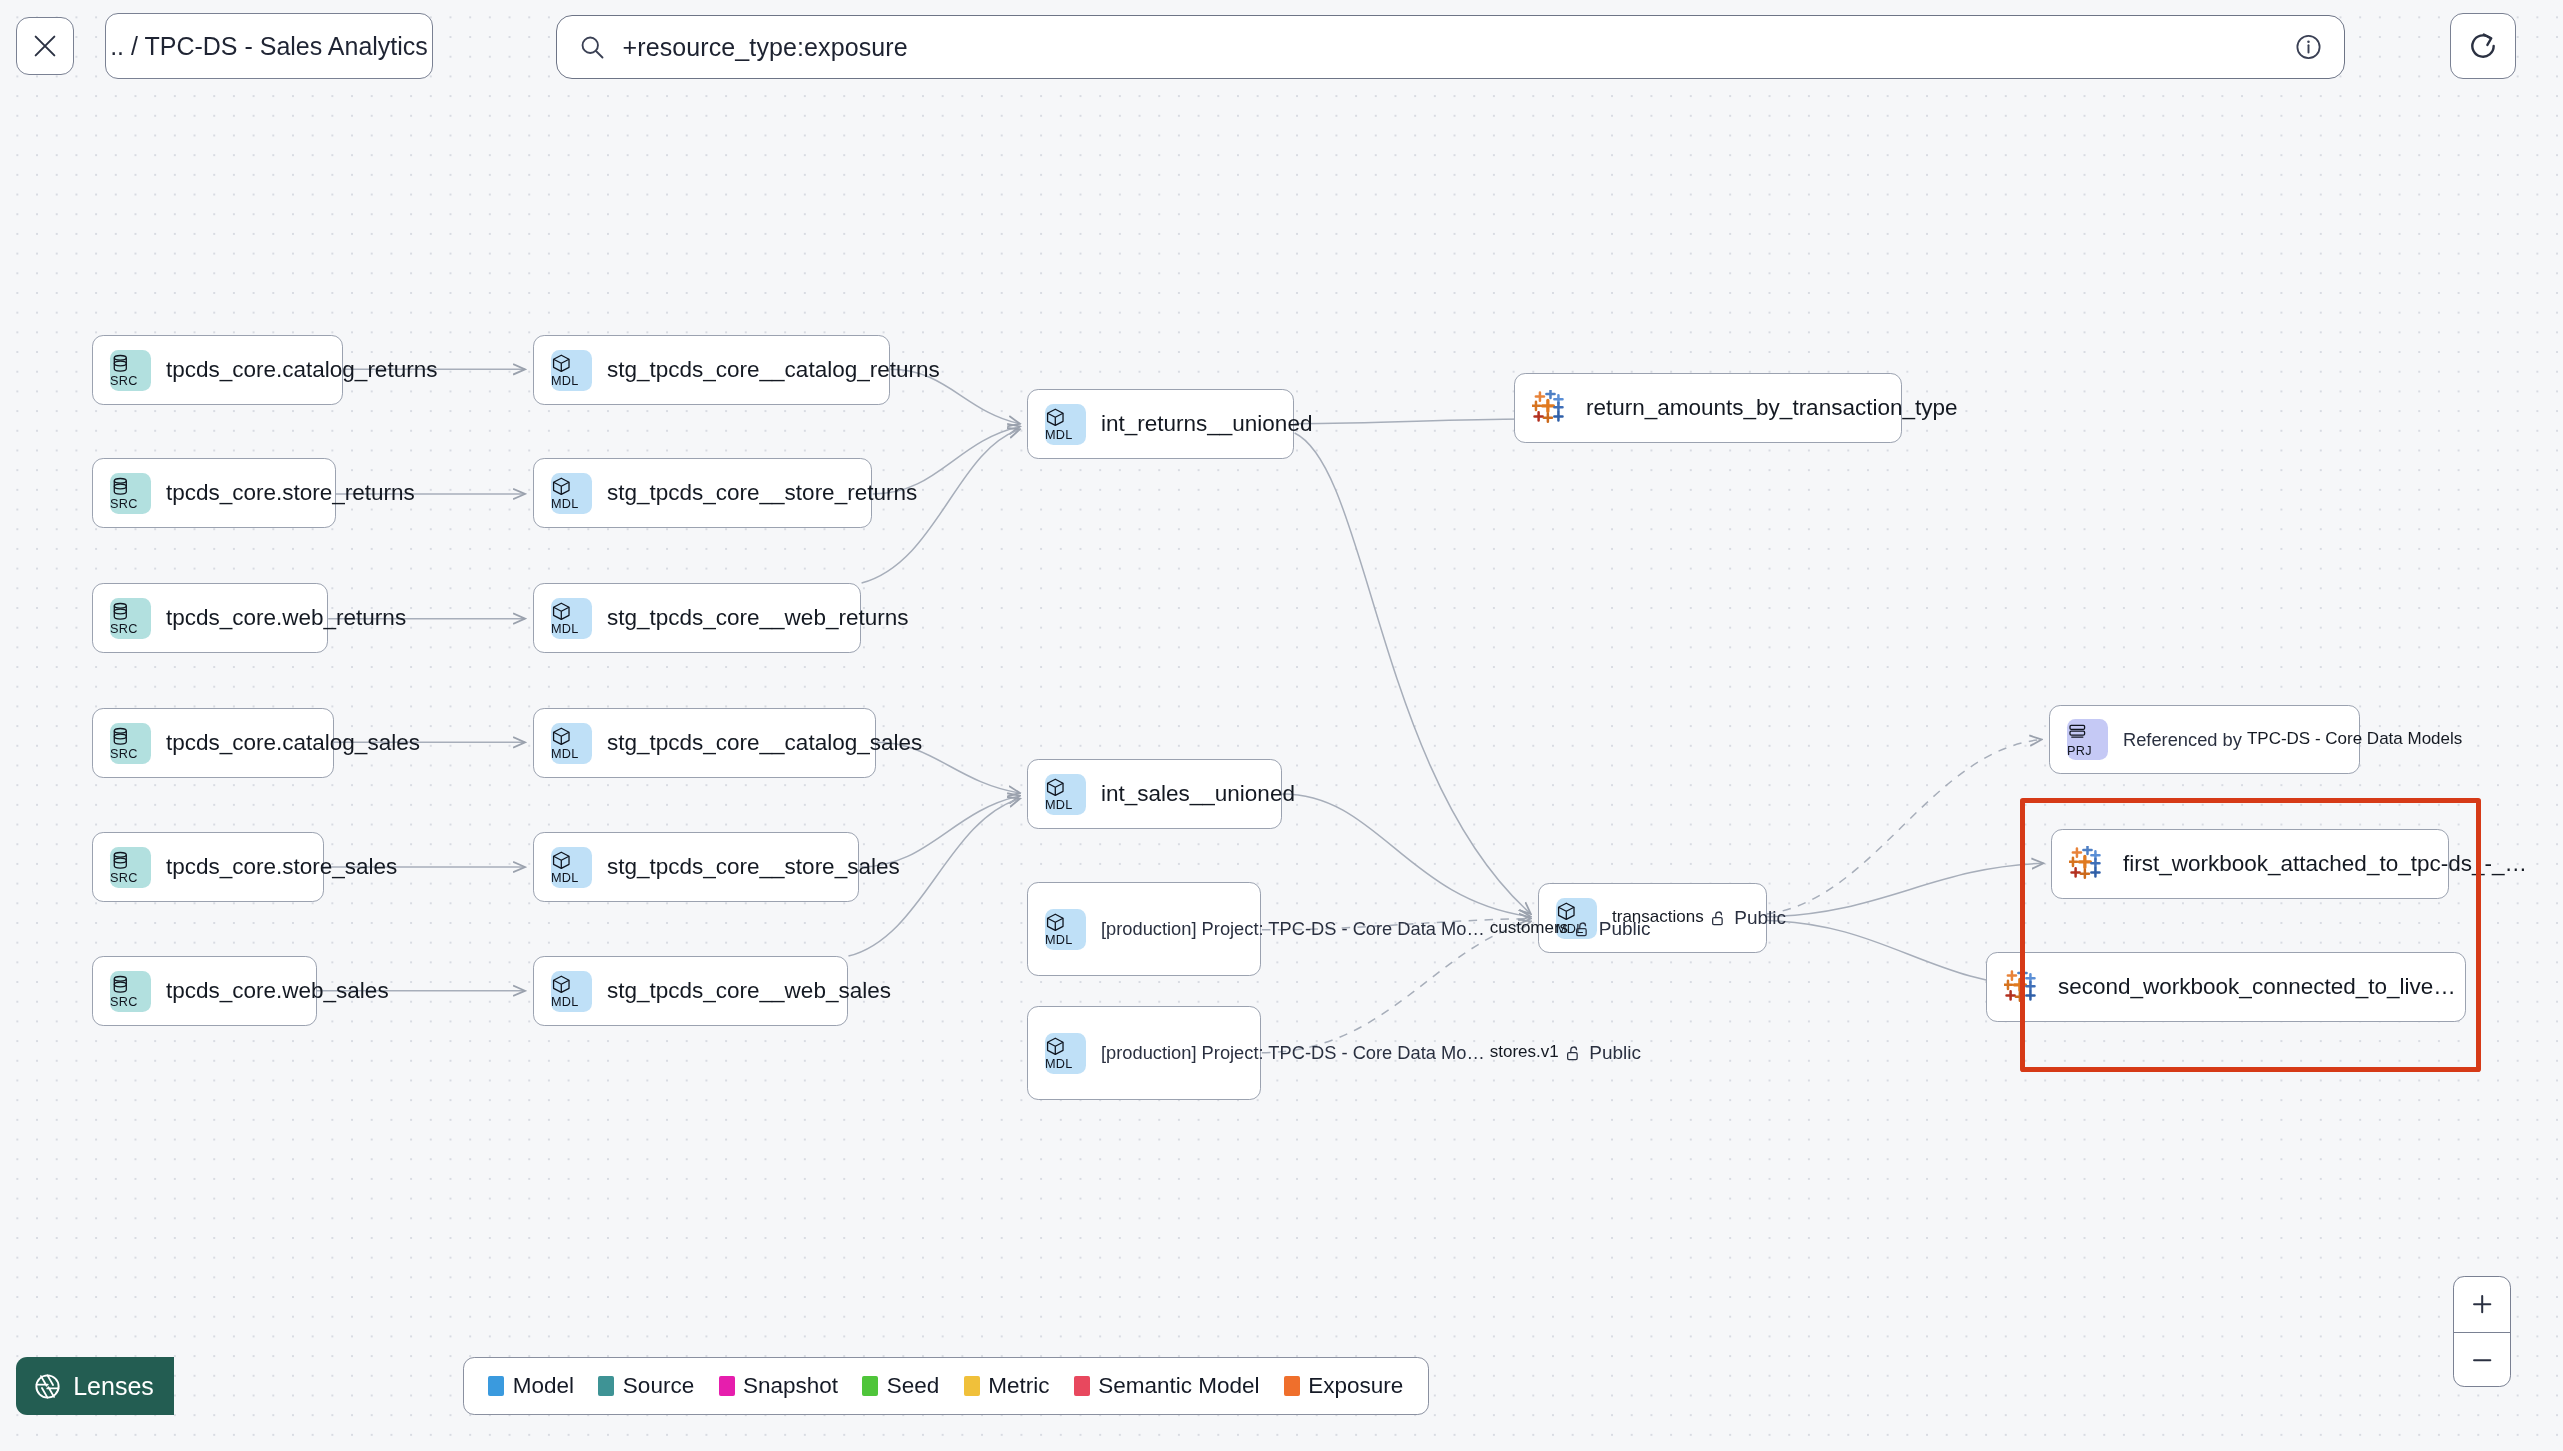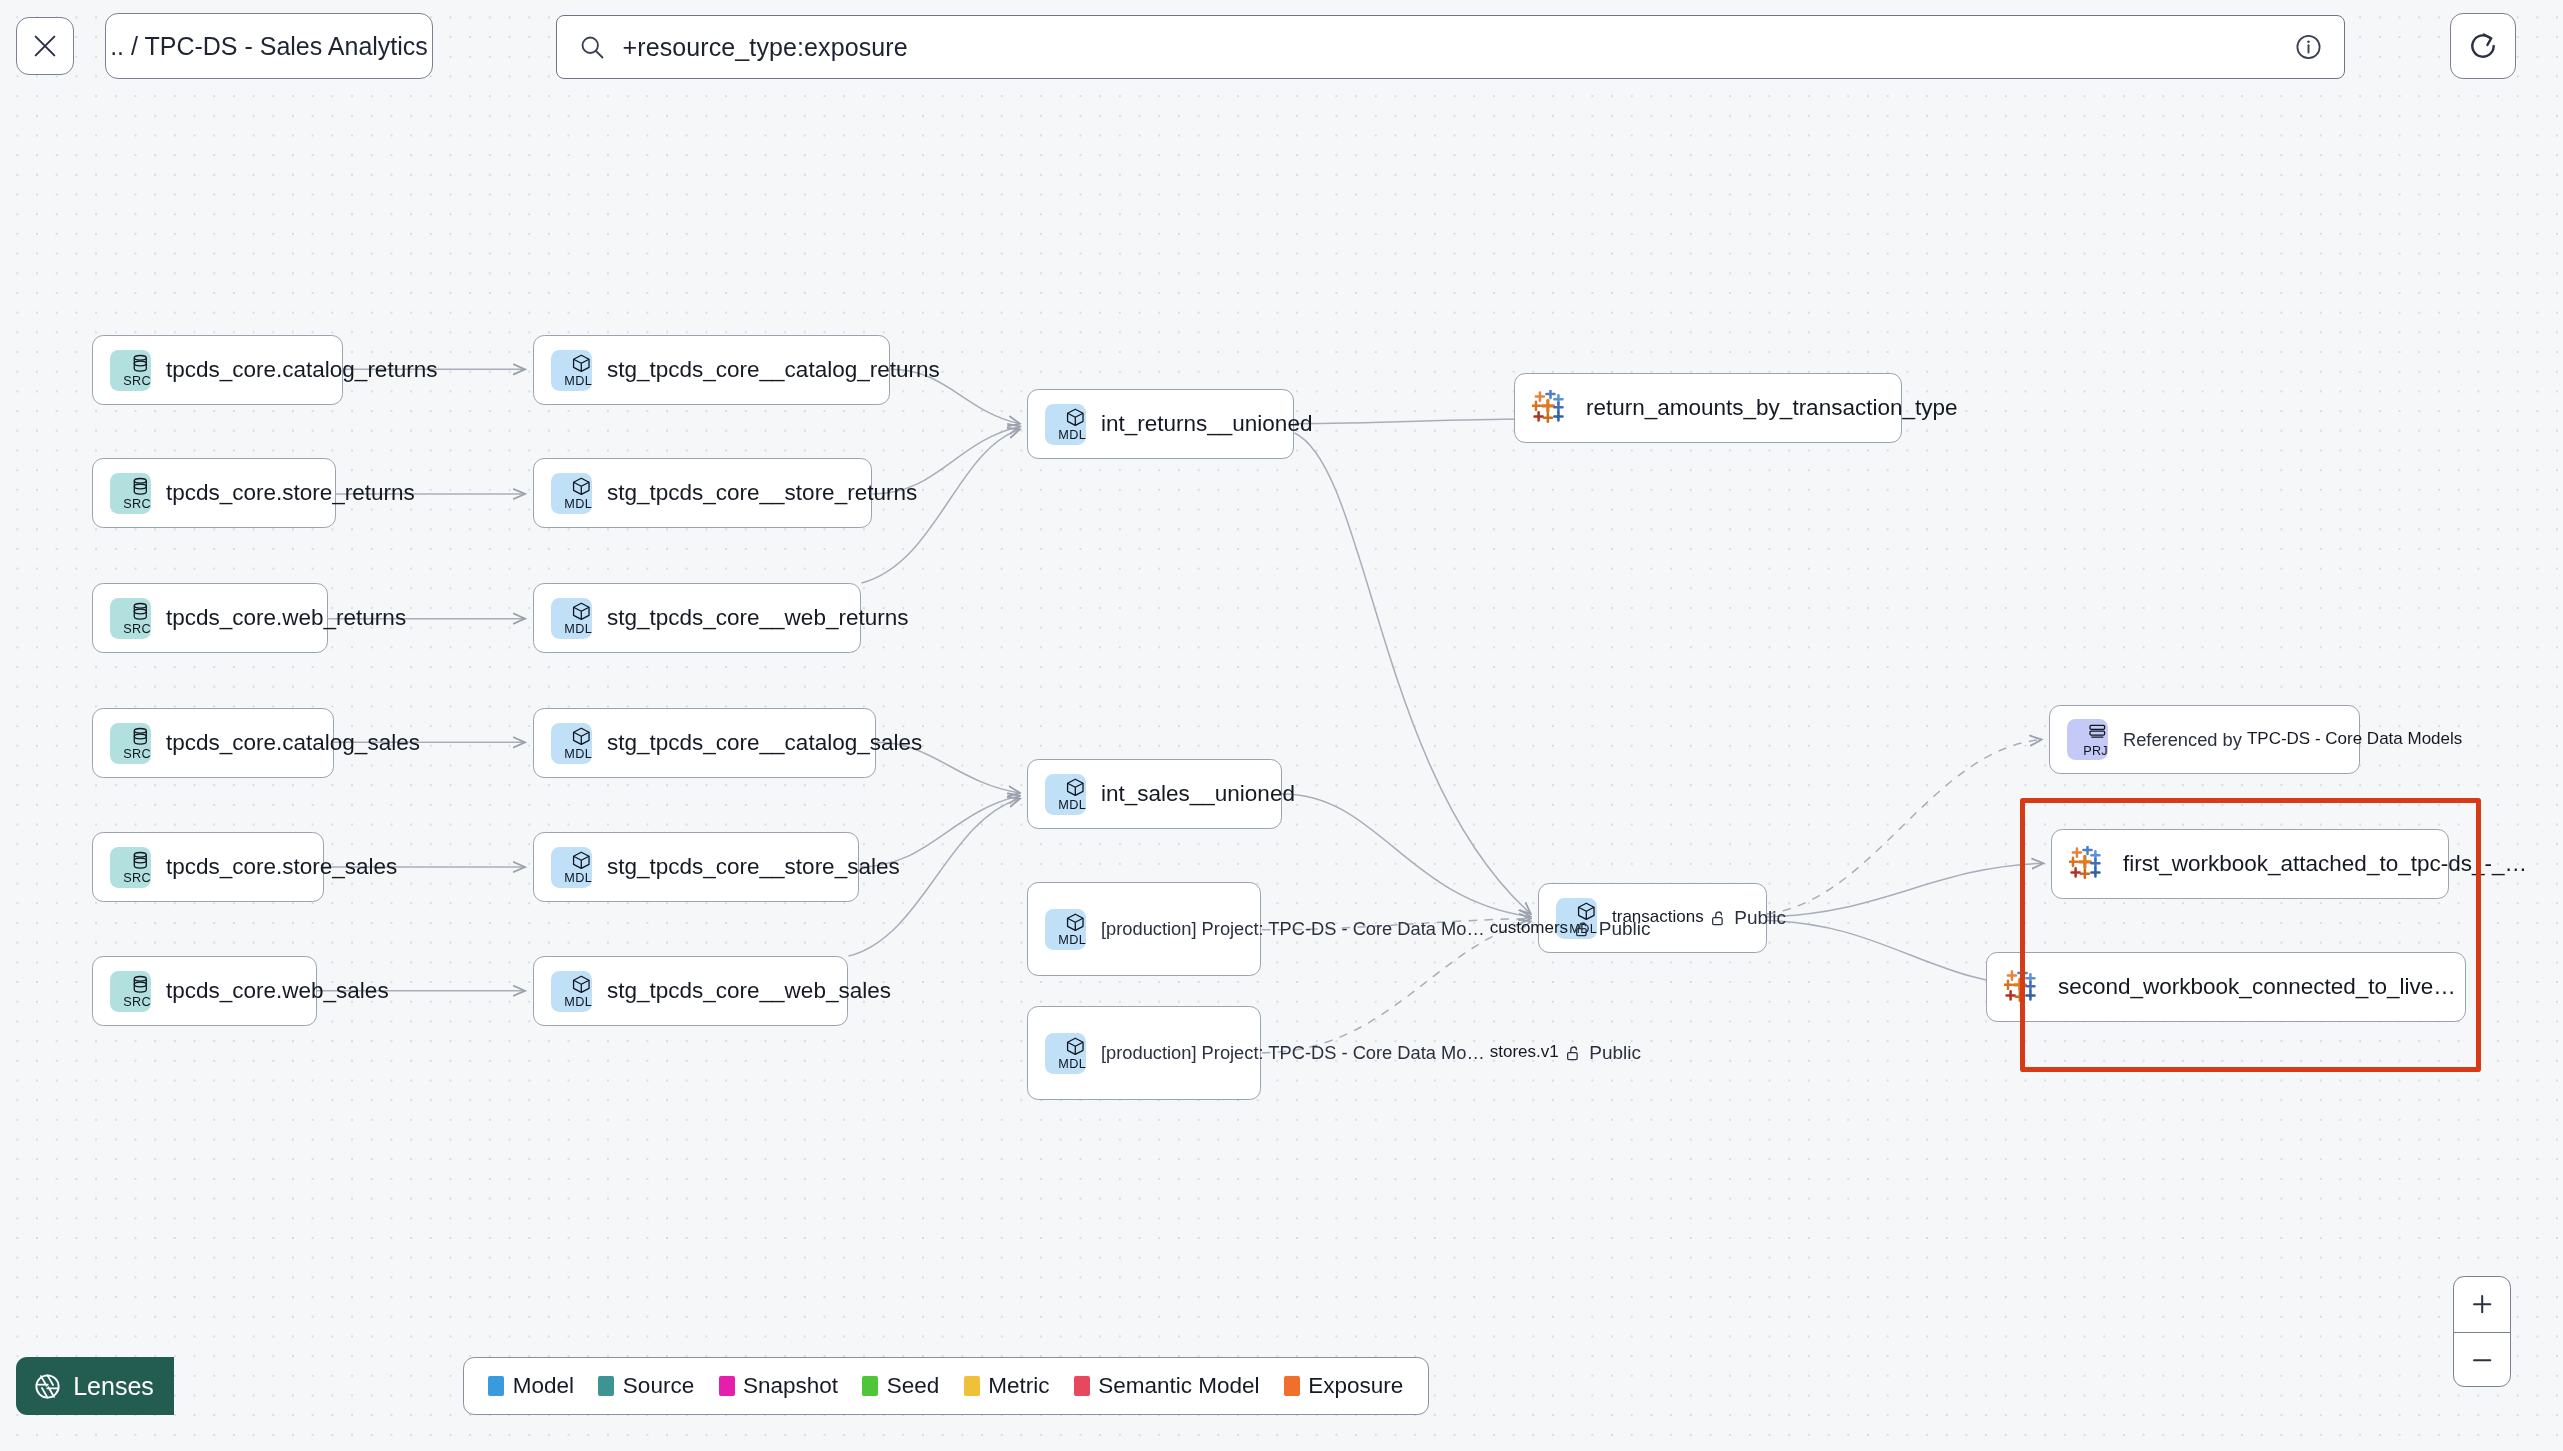--- a/index.html
+++ b/index.html
@@ -20,38 +20,38 @@
   .topbar{ position:absolute; left:0; top:0; width:2122px; height:112px; }
   .tb-btn{
     position:absolute; background:#fff; border:1.5px solid #7a8193;
     border-radius:13px; display:flex; align-items:center; justify-content:center;
   }
   #close-btn{ left:16px; top:17px; width:58px; height:58px; }
   #breadcrumb-btn{ left:105px; top:13px; width:328px; height:66px; justify-content:center; padding:0 13px; }
   #breadcrumb-btn span{ font-size:25px; color:#1f2433; white-space:nowrap; }
   #search-box{
     position:absolute; left:556px; top:15px; width:1789px; height:64px;
-    background:#fff; border:1.5px solid #6d7486; border-radius:8px;
+    background:#fff; border:1.5px solid #6d7486; border-radius:16px;
     display:flex; align-items:center; padding:0 20.6px;
   }
   #search-value{ font-size:25px; color:#1d2230; margin-left:17px; letter-spacing:0.1px; }
   #info-icon{ position:absolute; right:20.6px; top:50%; transform:translateY(-50%); }
   #refresh-btn{ left:2450px; top:13px; width:66px; height:66px; }
 
   
   #graph{ position:absolute; inset:0; }
   #edges{ position:absolute; left:0; top:0; width:2563px; height:1451px; pointer-events:none; }
 
   .node{
     position:absolute; background:#fff; border:1.4px solid #9ba2b0;
     border-radius:11.2px; display:flex; align-items:center; padding:0 17px;
   }
   .badge{
     width:41px; height:41px; border-radius:8.4px; flex:none;
-    display:flex; flex-direction:column; align-items:flex-end; justify-content:center;
+    display:flex; flex-direction:column; align-items:flex-start; justify-content:center;
     margin-right:15px;
   }
   .badge.src{ background:#b2e0df; }
   .badge.mdl{ background:#bfe0f7; }
   .badge.prj{ background:#c5c9f5; }
   .badge .glyph{ line-height:0; margin-top:0.9px; }
   .badge .code{ font-size:12.7px; color:#10151f; letter-spacing:0.3px; margin-top:0.9px; font-family:"Liberation Sans",sans-serif;}
   .node .label{ font-size:22.5px; color:#141922; white-space:nowrap; }
   .node .stack{ display:flex; flex-direction:row; justify-content:center; gap:5px; }
   .node .sub-top{ font-size:18.3px; color:#2a3040; white-space:nowrap; }

